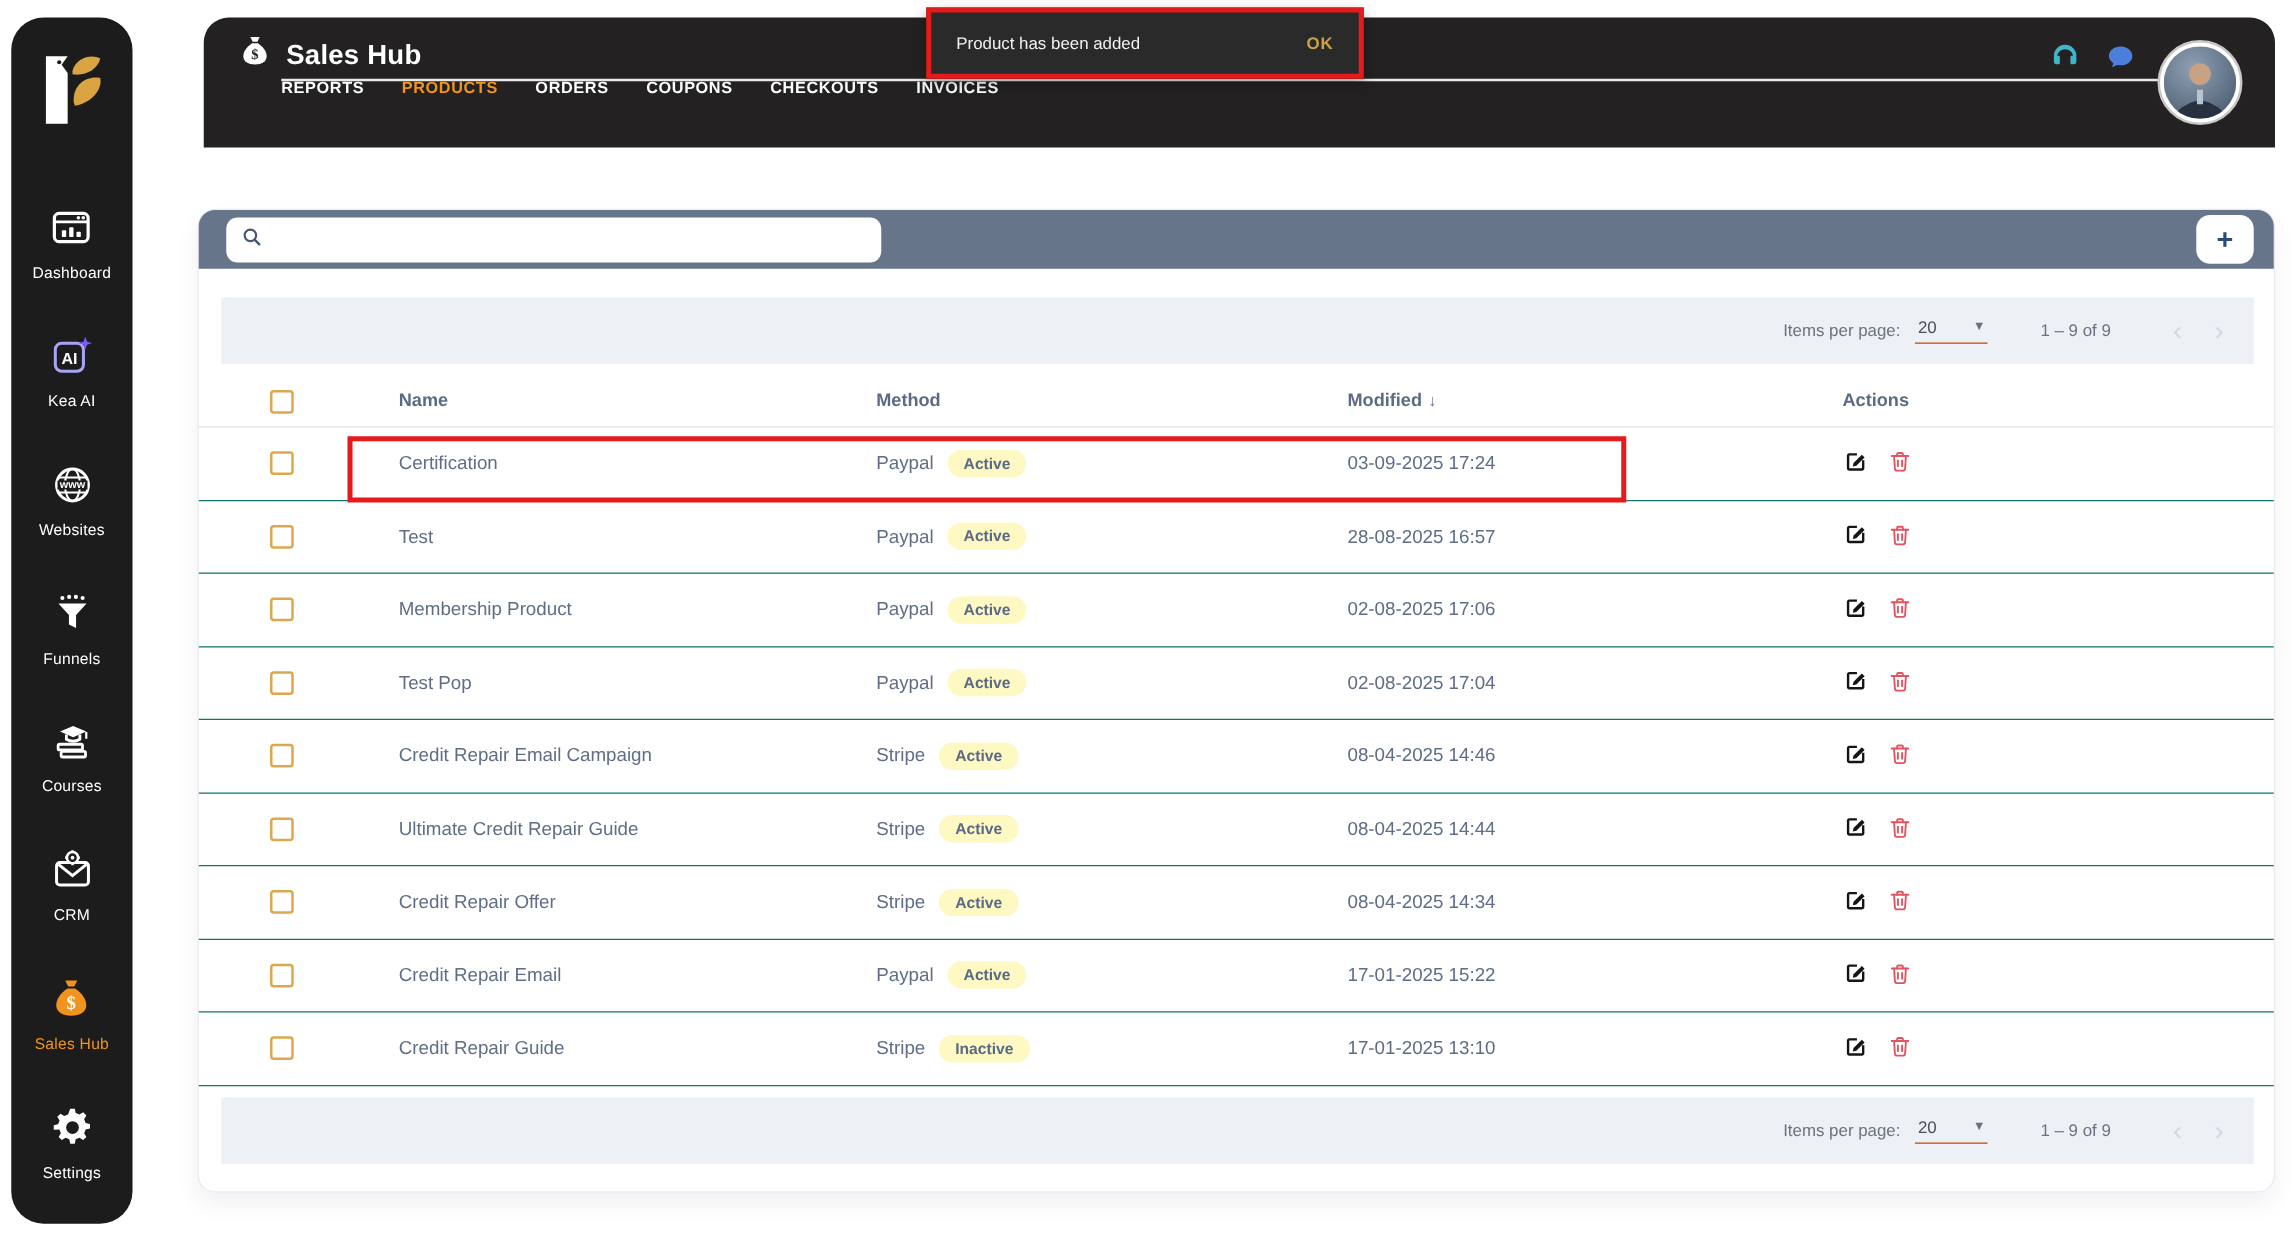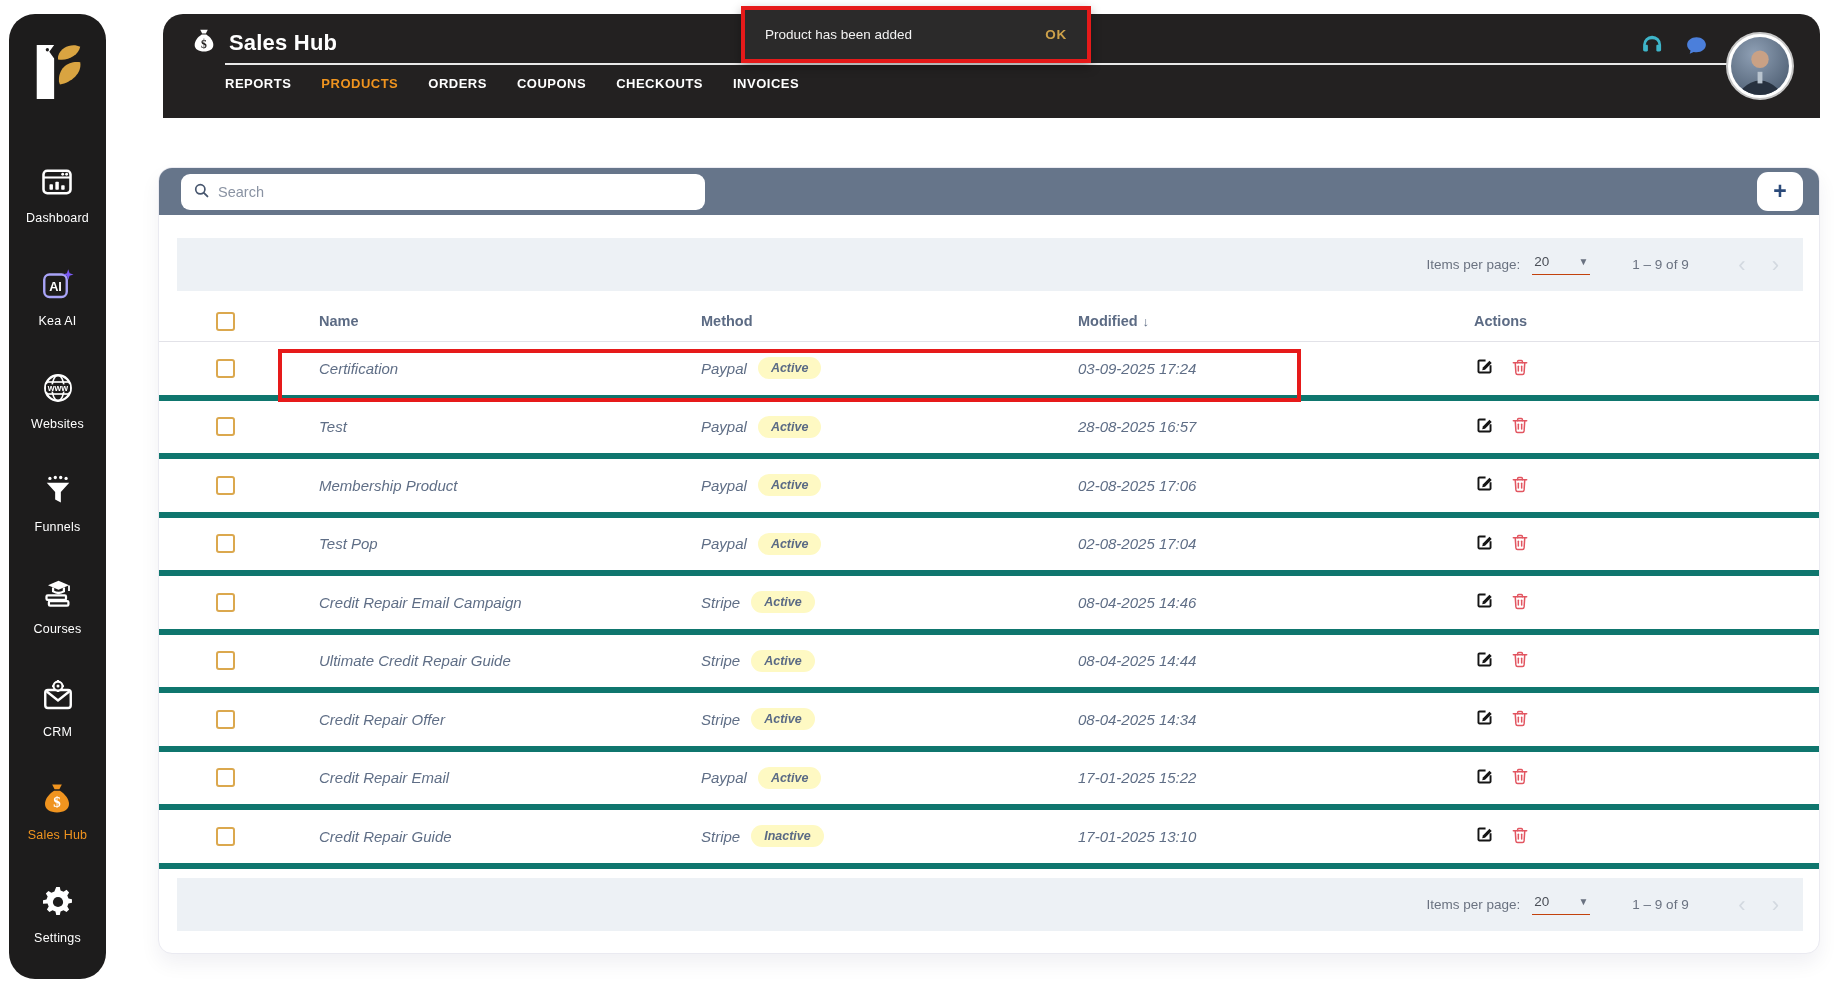--- a/index.html
+++ b/index.html
@@ -17,21 +17,21 @@
   .side-label { color:#ffffff; font-size:12.5px; letter-spacing:.2px; }
   .side-item.active .side-label { color:#F0941F; }
 
   
   .header { position:absolute; left:163px; top:14px; width:1657px; height:104px;
     background:#232121; border-radius:20px 20px 0 0; }
   .header-top { position:absolute; left:27px; top:13px; display:flex; align-items:center; gap:11px; }
   .page-title { color:#fff; font-size:22px; font-weight:bold; letter-spacing:.2px; }
   .header-divider { position:absolute; left:62px; top:49px; width:1520px; height:1.5px;
     background:rgba(255,255,255,.9); }
-  .tabs { position:absolute; left:62px; top:62px; display:flex; gap:30px; }
+  .tabs { position:absolute; left:62px; top:48px; display:flex; gap:30px; }
   .tab { color:#fff; font-size:13px; font-weight:bold; letter-spacing:.5px; cursor:pointer; }
   .tab.active { color:#F0941F; }
   .header-icons { position:absolute; right:110px; top:17px; display:flex; align-items:center; gap:16px; }
   .icon-btn { width:28px; height:28px; display:flex; align-items:center; justify-content:center; cursor:pointer; }
   .avatar-ring { position:absolute; right:26px; top:18px; width:68px; height:68px; border-radius:50%;
     border:2px solid #c7c7c7; background:#fff; display:flex; align-items:center; justify-content:center; cursor:pointer; }
   .avatar { width:58px; height:58px; border-radius:50%; overflow:hidden; }
 
   
   .toast { position:absolute; left:741px; top:6px; width:350px; height:57px; z-index:30;
@@ -66,21 +66,21 @@
   .ipp-caret { font-size:10px; color:#6A7280; }
   .range { margin-left:42px; width:78px; }
   .pag-nav { display:flex; gap:26px; margin-left:28px; margin-right:24px; }
   .pag-chev { color:#D3D9E0; font-size:22px; line-height:1; cursor:default; }
 
   
   .tgrid { display:grid; grid-template-columns:160px 382px 377px 396px 1fr; align-items:center; }
   .thead { position:absolute; left:0; top:133px; width:100%; height:41px;
     border-bottom:1px solid #E2E2E8; color:#5C6B84; font-size:14.5px; font-weight:bold; }
   .rows { position:absolute; left:0; top:174px; width:100%; }
-  .t-row { height:58.5px; border-bottom:6px solid #0f766e; position:relative; cursor:pointer;font-style:italic; }
+  .t-row { height:58.5px; border-bottom:1px solid #0f766e; position:relative; cursor:pointer; }
   .cell-check { padding-left:57px; }
   .checkbox { width:19px; height:19px; border:2px solid #DBA84E; border-radius:3px; background:#fff; cursor:pointer; }
   .cell-name { color:#5F6E86; font-size:15px; }
   .cell-method { color:#5F6E86; font-size:15px; display:flex; align-items:center; gap:11px; }
   .badge { background:#fef9c3; color:#5A6A85; font-size:12.5px; font-weight:bold;
     padding:4px 13px; border-radius:12px; }
   .cell-mod { color:#5F6E86; font-size:15px; }
   .cell-actions { display:flex; align-items:center; gap:15px; }
   .action-btn { background:none; border:none; cursor:pointer; display:flex; align-items:center; }
   .sort-arrow { font-size:13px; margin-left:5px; font-weight:bold; }
@@ -271,21 +271,20 @@
 <main class="card">
 
   <div class="searchbar">
     <div class="search-field">
       <span>
         <svg width="17" height="17" viewBox="0 0 20 20">
             <circle cx="8.6" cy="8.6" r="5.4" fill="none" stroke="#47566E" stroke-width="2"></circle>
             <line x1="12.8" y1="12.8" x2="17" y2="17" stroke="#47566E" stroke-width="2.2" stroke-linecap="round"></line>
           </svg>
       </span>
-      <input type="text" placeholder="Search" style="">
     </div>
     <div class="add-btn">+</div>
   </div>
 
   <div class="pag top">
     <span class="ipp-label">Items per page:</span>
     <span class="ipp-select">
       <span>20</span>
       <span class="ipp-caret">▼</span>
     </span>

